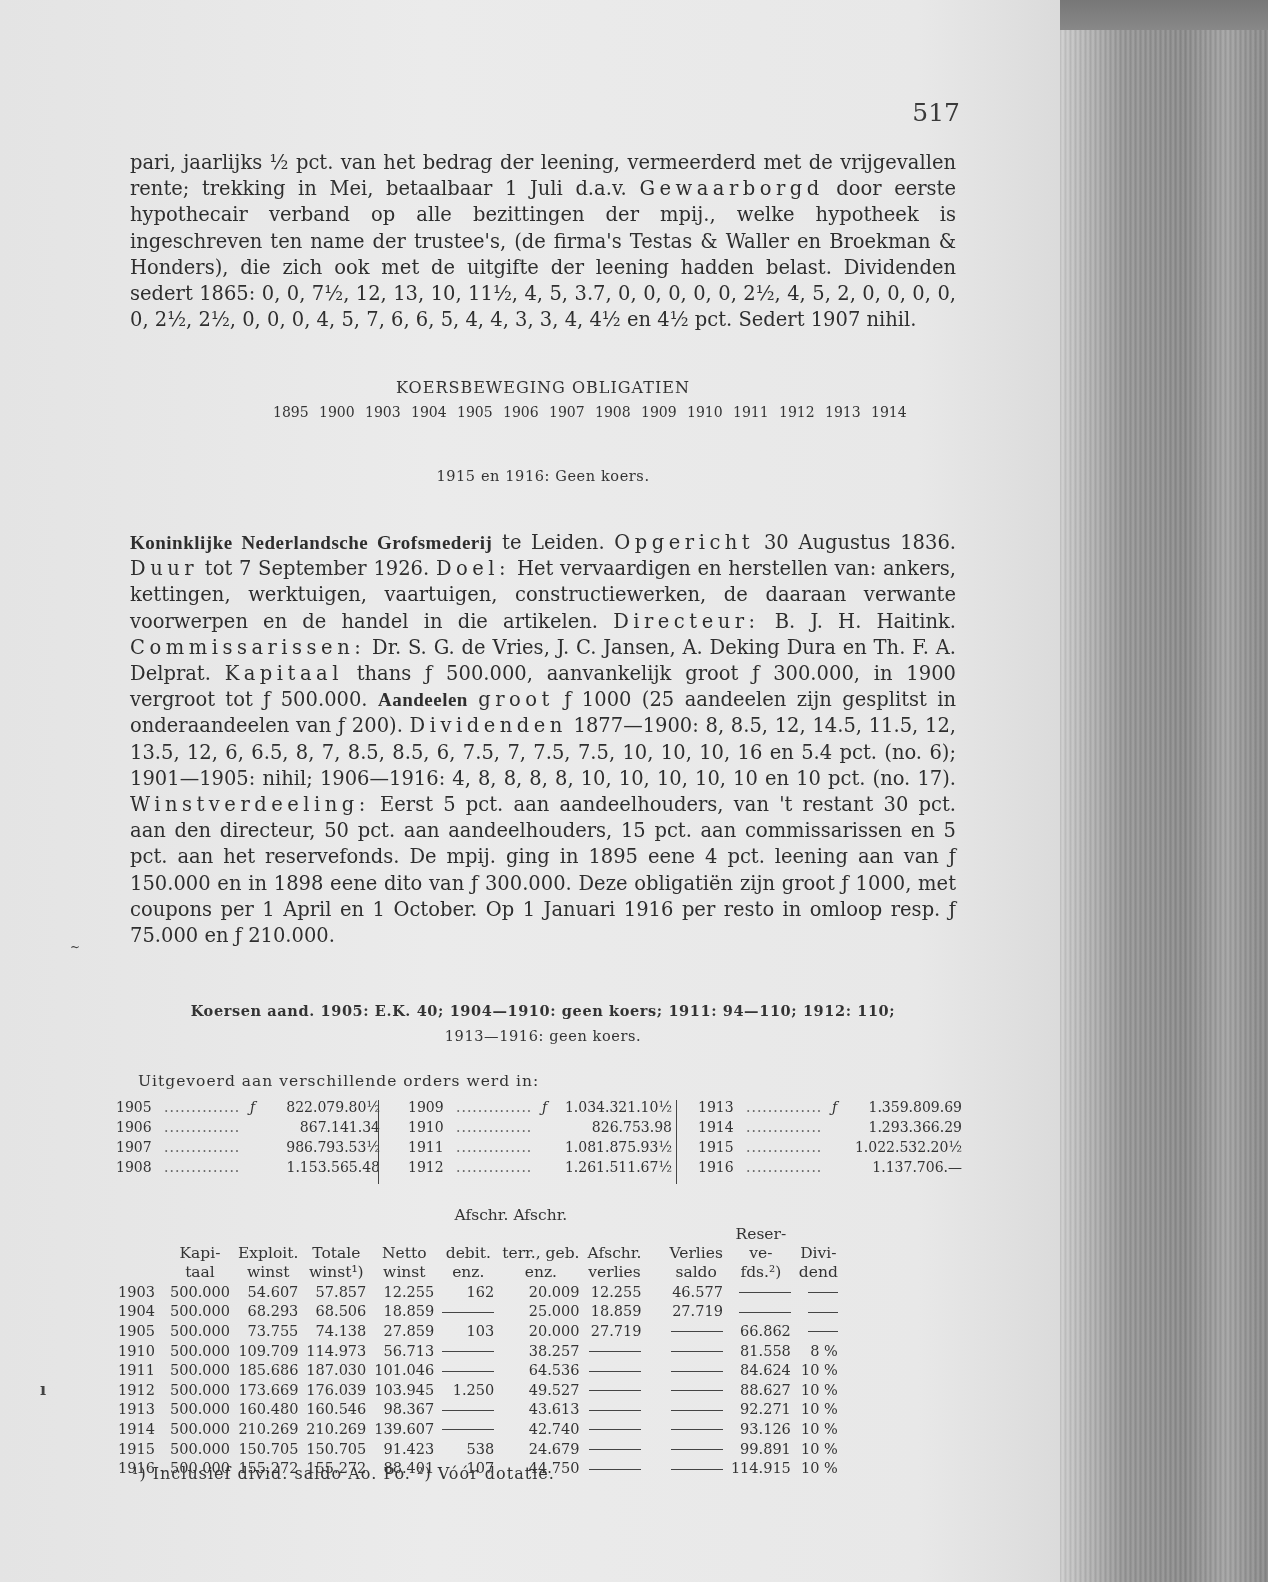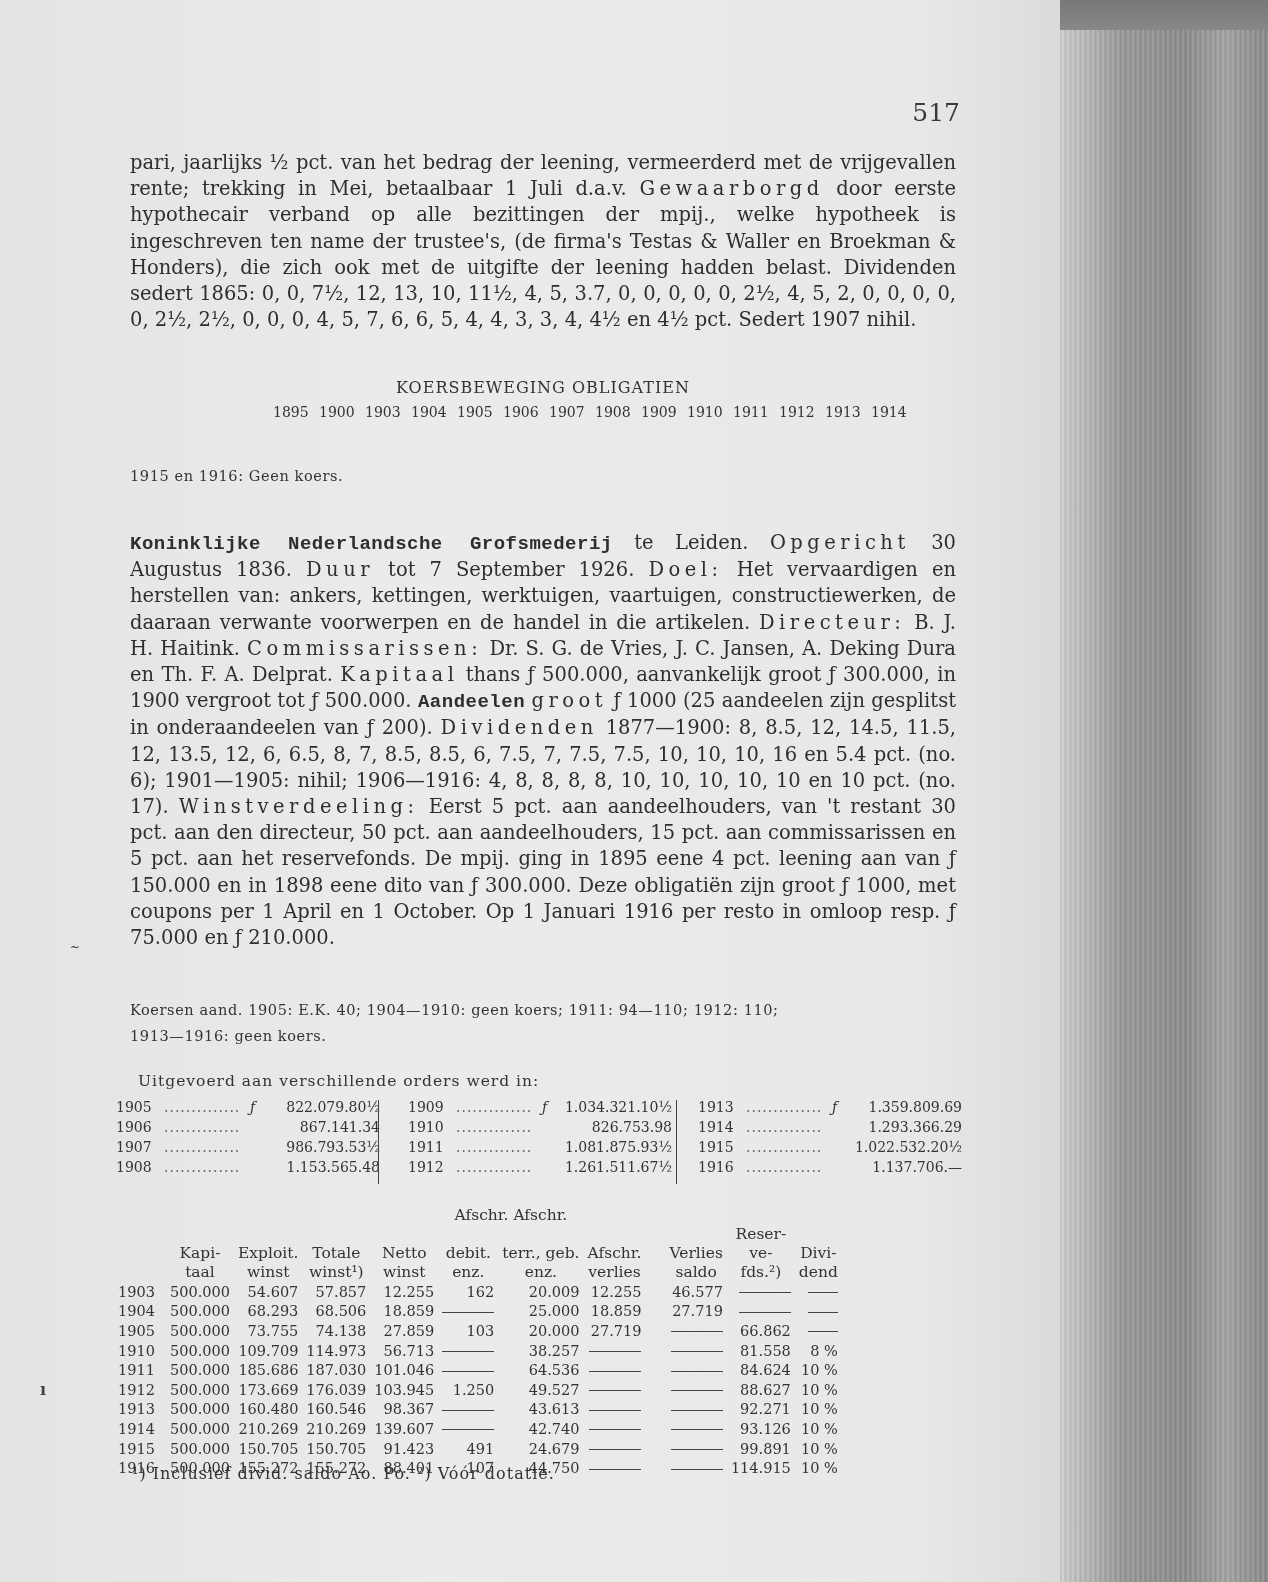--- a/index.html
+++ b/index.html
@@ -29,34 +29,34 @@
   .running-title {
     position:absolute; left:195px; top:0; font-style:italic; font-size:21px; letter-spacing:0.5px; color:#3a3a3a;
   }
   .page-num { position:absolute; right:0; top:0; font-size:25px; color:#3a3a3a; }
 
   .para {
     position:absolute; left:130px; width:826px;
     font-size:19.5px; line-height:26.2px; text-align:justify; color:#2e2e2e;
   }
   .sp { letter-spacing:4.5px; }
-  .bold-sans { font-family:Liberation Mono, monospace; font-weight:bold; letter-spacing:0.5px; font-size:19px; }
+  .bold-sans { font-family:Liberation Serif, serif; font-weight:bold; letter-spacing:0.5px; font-size:19px; }
 
   .table-title {
     position:absolute; left:130px; width:826px; text-align:center;
     font-size:16px; letter-spacing:1px; color:#333;
   }
   table.koers {
     position:absolute; left:128px; top:402px; border-collapse:collapse;
     font-size:14px; color:#333;
   }
   table.koers td { padding:0 0; height:20px; text-align:left; width:46px; }
   table.koers td.lbl { text-align:left; width:145px; font-size:15px; }
   .note-line {
-    position:absolute; left:130px; width:826px; text-align:left; font-size:14.5px; color:#333; letter-spacing:0.6px;
+    position:absolute; left:130px; width:826px; text-align:center; font-size:14.5px; color:#333; letter-spacing:0.6px;
   }
 
   .orders-head { position:absolute; left:138px; top:1072px; font-size:15.5px; letter-spacing:1px; color:#333; }
   .orders { position:absolute; top:1097px; font-size:14px; color:#333; line-height:20px; }
   .orders .row { display:flex; white-space:nowrap; }
   .orders .yr { width:48px; }
   .orders .dots { width:86px; color:#666; letter-spacing:1px; overflow:hidden; }
   .orders .cur { width:12px; font-style:italic; }
   .orders .amt { width:118px; text-align:right; }
   .col-div { position:absolute; width:1px; background:#444; top:1100px; height:84px; }
@@ -104,21 +104,21 @@
     <td>1912</td>
     <td>1913</td>
     <td>1914</td>
   </tr>
 </tbody>
   </table>
 <div class="note-line" style="top:468px;">1915 en 1916: Geen koers.</div>
 
 <div class="para" style="top:530px;"><span class="bold-sans">Koninklijke Nederlandsche Grofsmederij</span><span> te Leiden. </span><span class="sp">Opgericht</span><span> 30 Augustus 1836. </span><span class="sp">Duur</span><span> tot 7 September 1926. </span><span class="sp">Doel:</span><span> Het vervaardigen en herstellen van: ankers, kettingen, werktuigen, vaartuigen, constructiewerken, de daaraan verwante voorwerpen en de handel in die artikelen. </span><span class="sp">Directeur:</span><span> B. J. H. Haitink. </span><span class="sp">Commissarissen:</span><span> Dr. S. G. de Vries, J. C. Jansen, A. Deking Dura en Th. F. A. Delprat. </span><span class="sp">Kapitaal</span><span> thans ƒ 500.000, aanvankelijk groot ƒ 300.000, in 1900 vergroot tot ƒ 500.000. </span><span class="bold-sans">Aandeelen</span><span> </span><span class="sp">groot</span><span> ƒ 1000 (25 aandeelen zijn gesplitst in onderaandeelen van ƒ 200). </span><span class="sp">Dividenden</span><span> 1877—1900: 8, 8.5, 12, 14.5, 11.5, 12, 13.5, 12, 6, 6.5, 8, 7, 8.5, 8.5, 6, 7.5, 7, 7.5, 7.5, 10, 10, 10, 16 en 5.4 pct. (no. 6); 1901—1905: nihil; 1906—1916: 4, 8, 8, 8, 8, 10, 10, 10, 10, 10 en 10 pct. (no. 17). </span><span class="sp">Winstverdeeling:</span><span> Eerst 5 pct. aan aandeelhouders, van 't restant 30 pct. aan den directeur, 50 pct. aan aandeelhouders, 15 pct. aan commissarissen en 5 pct. aan het reservefonds. De mpij. ging in 1895 eene 4 pct. leening aan van ƒ 150.000 en in 1898 eene dito van ƒ 300.000. Deze obligatiën zijn groot ƒ 1000, met coupons per 1 April en 1 October. Op 1 Januari 1916 per resto in omloop resp. ƒ 75.000 en ƒ 210.000.</span></div>
 
-<div class="note-line" style="top:1002px;">Koersen aand. 1905: E.K. 40; 1904—1910: geen koers; 1911: 94—110; 1912: 110;</div>
+<div class="note-line" style="top:1002px;font-weight:bold;">Koersen aand. 1905: E.K. 40; 1904—1910: geen koers; 1911: 94—110; 1912: 110;</div>
 <div class="note-line" style="top:1028px;">1913—1916: geen koers.</div>
 
 <div class="orders-head">Uitgevoerd aan verschillende orders werd in:</div>
 
 <div class="orders" style="left:116px;">
   <div class="row">
       <span class="yr">1905</span>
       <span class="dots">..............</span>
       <span class="cur">ƒ</span>
       <span class="amt">822.079.80½</span>
@@ -329,21 +329,21 @@
         <td style="padding-left: 24px;"><span class="dash"></span></td>
         <td>93.126</td>
         <td>10 %</td>
       </tr>
       <tr>
         <td class="yr">1915</td>
         <td>500.000</td>
         <td>150.705</td>
         <td>150.705</td>
         <td>91.423</td>
-        <td>491</td>
+        <td>538</td>
         <td>24.679</td>
         <td><span class="dash"></span></td>
         <td style="padding-left: 24px;"><span class="dash"></span></td>
         <td>99.891</td>
         <td>10 %</td>
       </tr>
       <tr>
         <td class="yr">1916</td>
         <td>500.000</td>
         <td>155.272</td>

